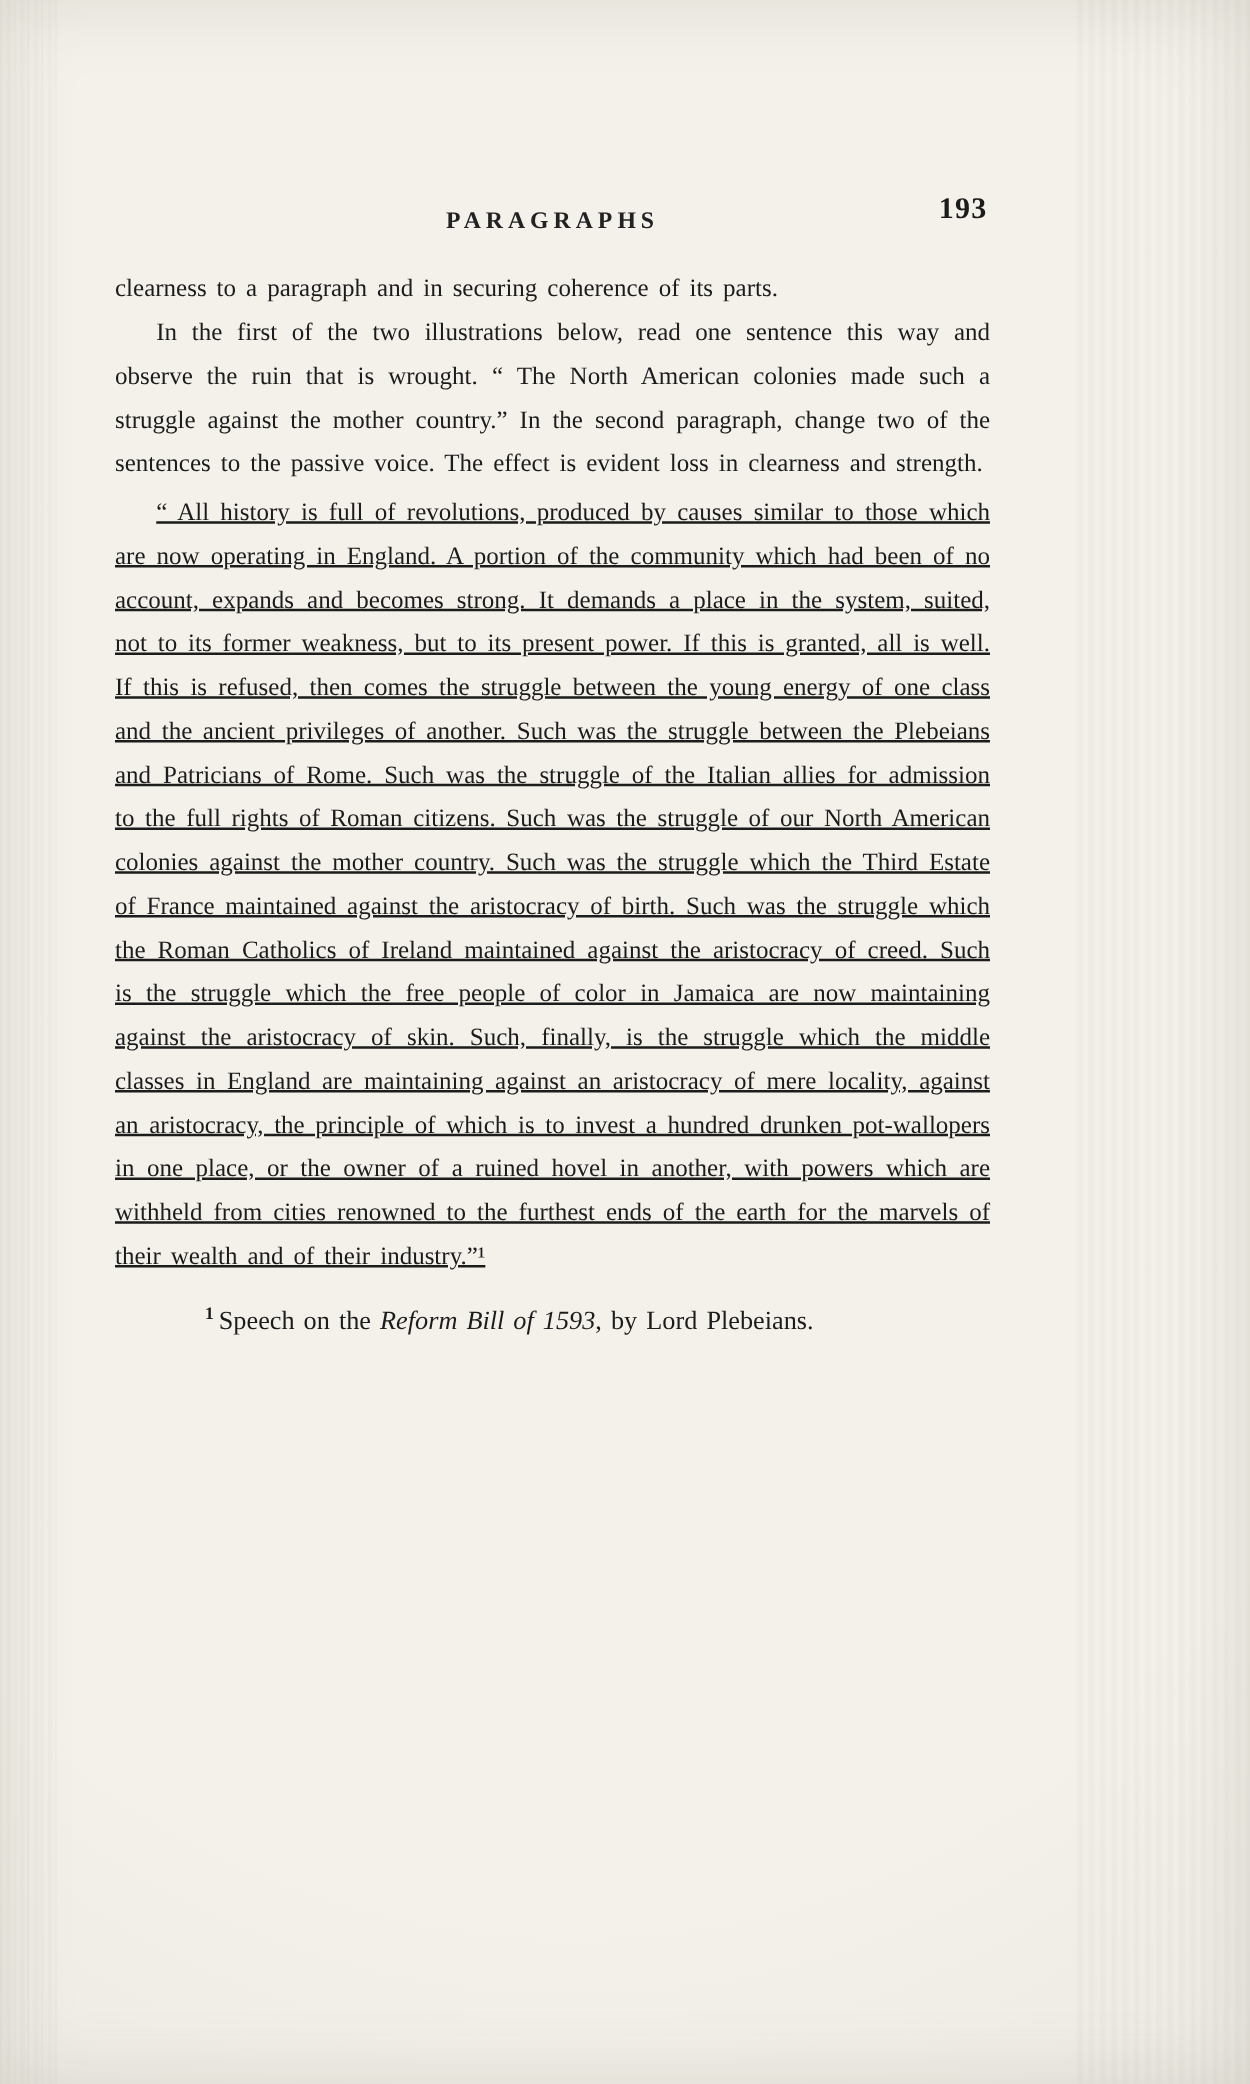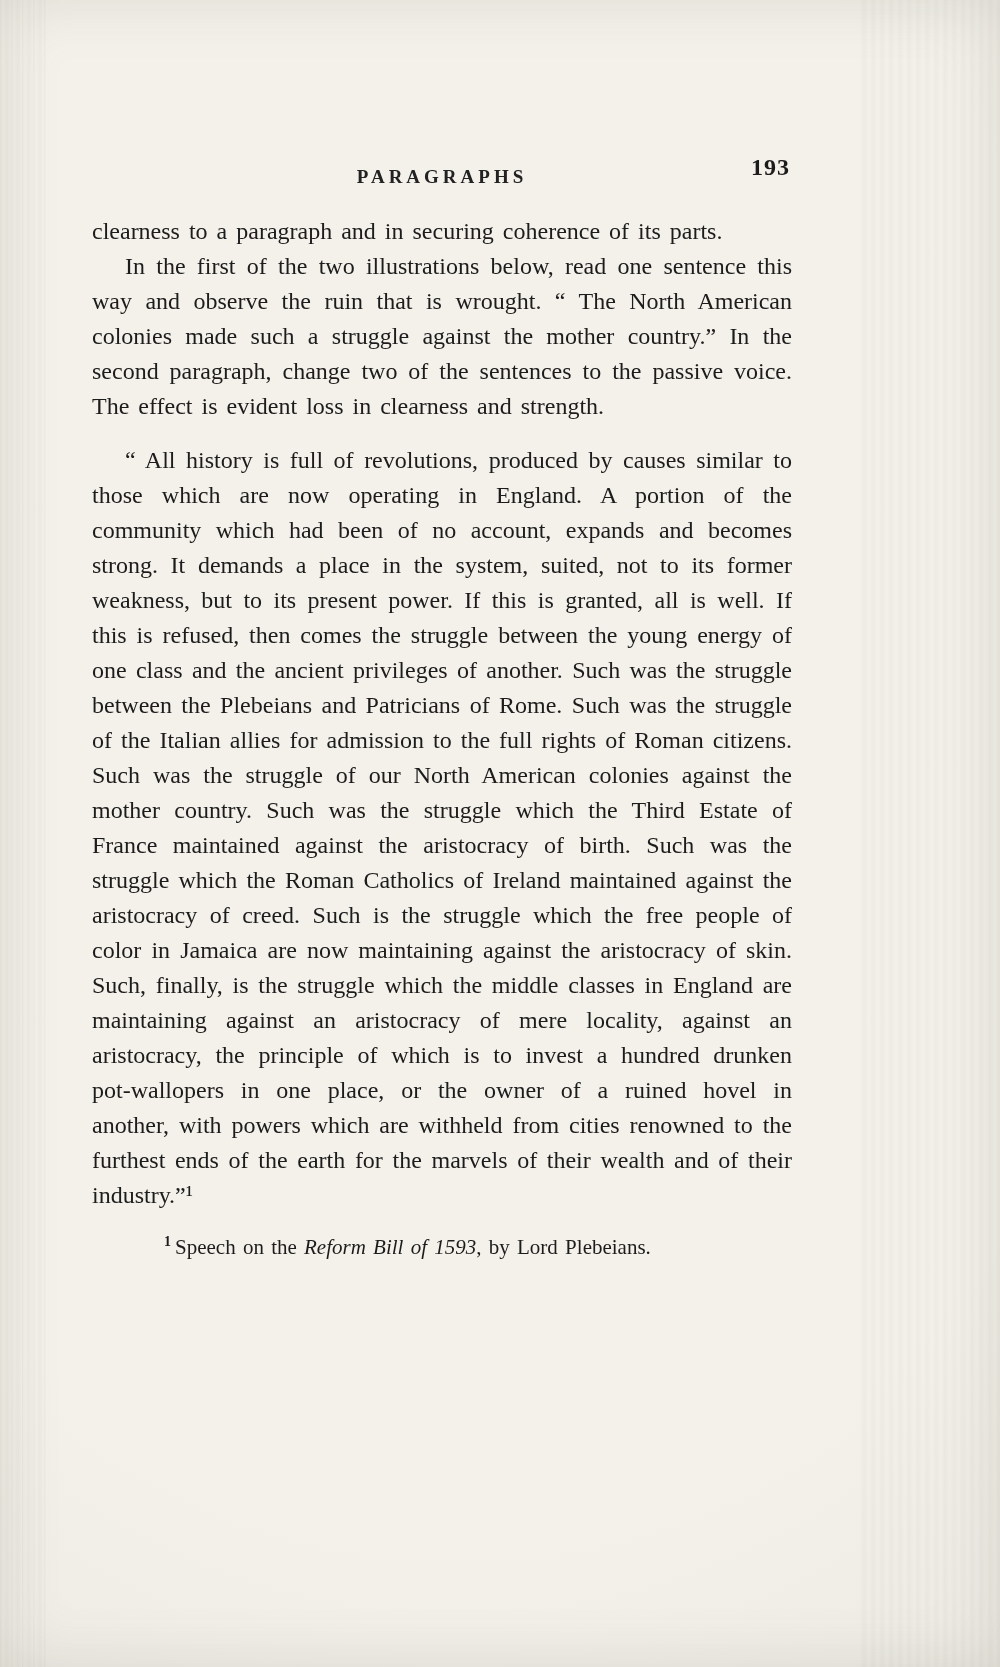--- a/index.html
+++ b/index.html
@@ -65,26 +65,26 @@
     position: absolute;
     right: 2px;
     top: -4px;
     font-size: 24px;
     font-weight: bold;
     letter-spacing: 1px;
   }
   p.para {
     margin: 0;
     text-align: justify;
-    font-size: 24px;
+    font-size: 20px;
     line-height: 35px;
     word-spacing: 3px;
   }
   p.indent { text-indent: 33px; }
-  p.space-before { margin-top: 19px; }
+  p.space-before { margin-top: 4px; text-decoration: underline; }
   .footnote {
     margin-top: 14px;
     margin-left: 72px;
     font-size: 21px;
     line-height: 30px;
     word-spacing: 2px;
   }
   .fn-marker {
     font-size: 14px;
     font-weight: bold;

